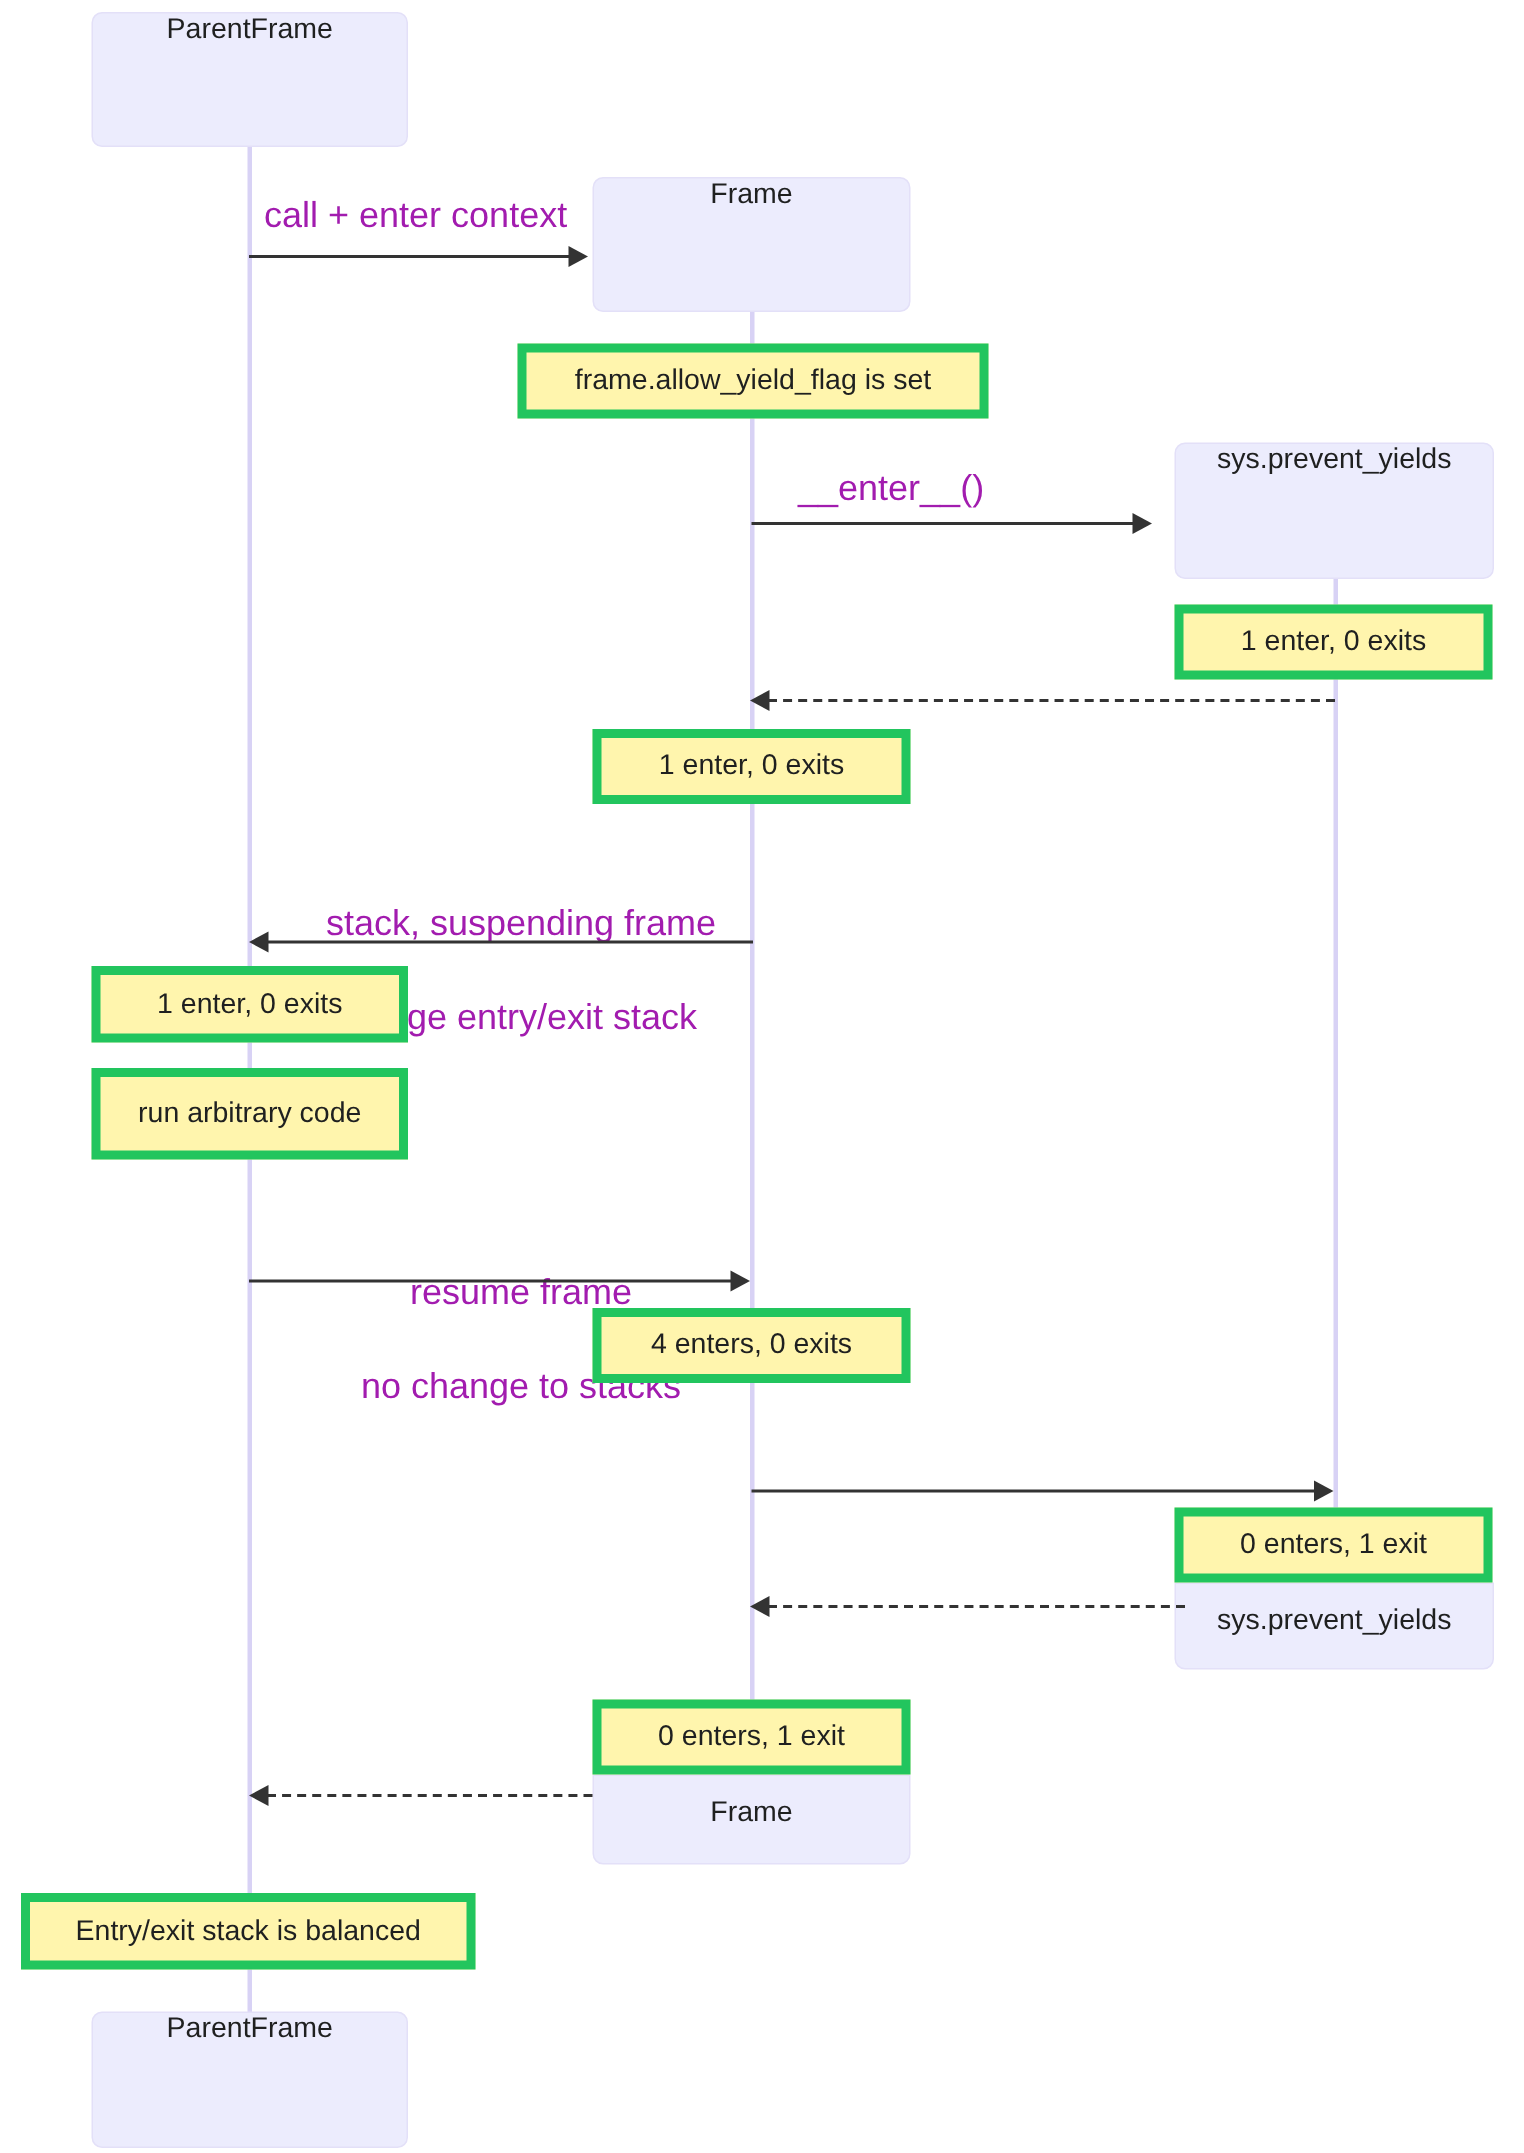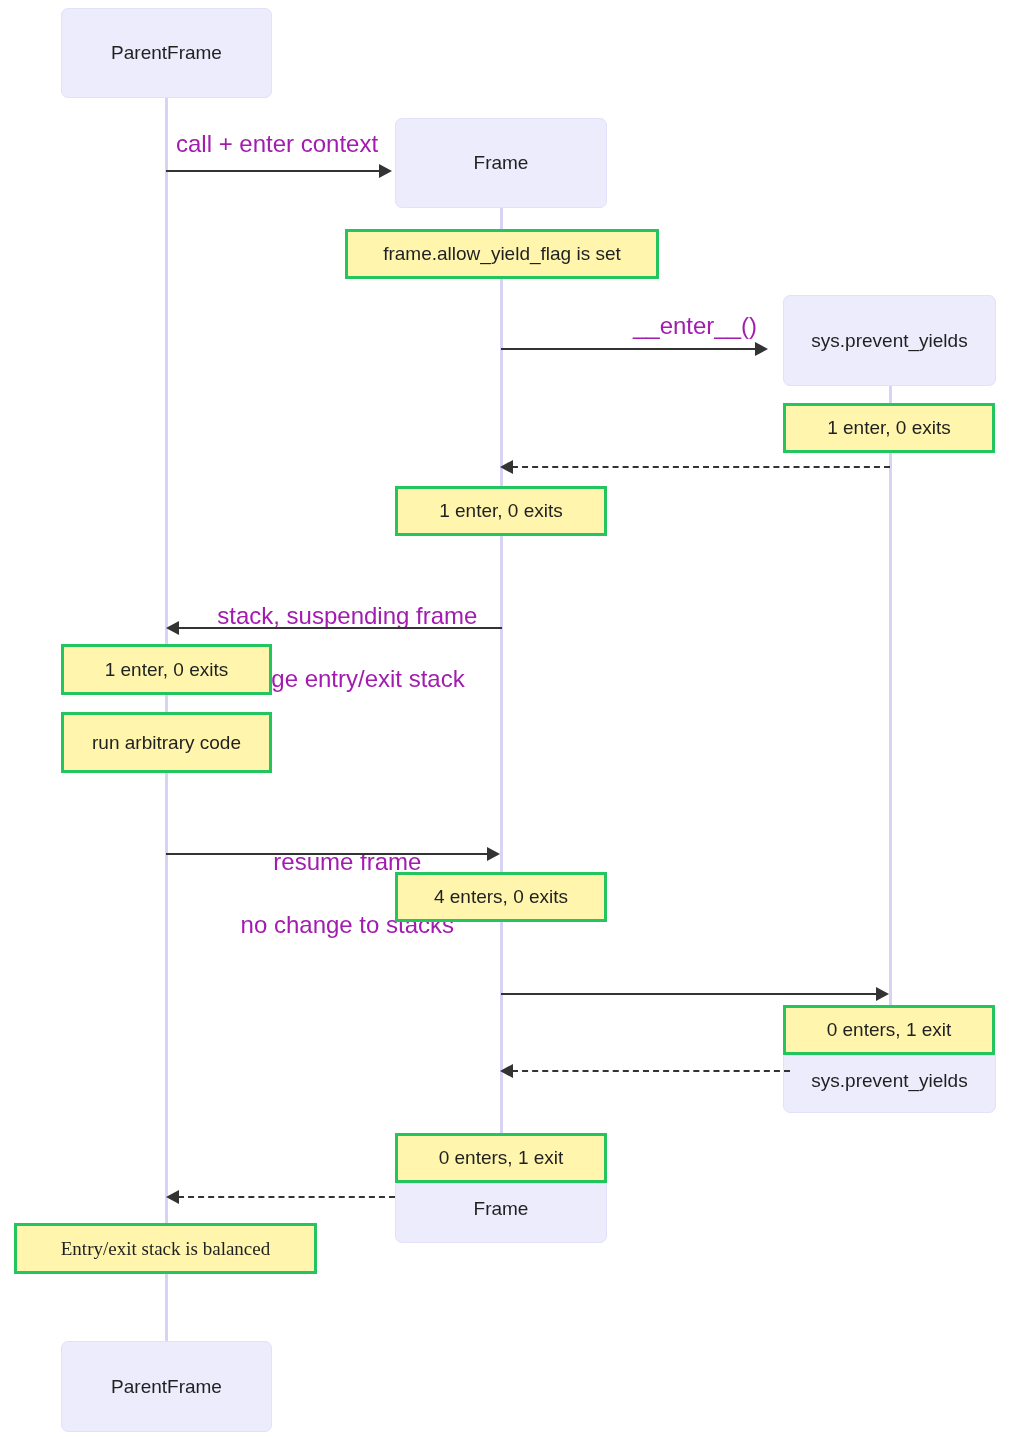--- a/index.html
+++ b/index.html
@@ -21,34 +21,33 @@
     position: absolute;
     width: 3px;
     background: #d8d2f5;
   }
   .actor {
     position: absolute;
     background: #ececfd;
     border: 1px solid #e3e0f8;
     border-radius: 7px;
     display: flex;
-    align-items: center;
     justify-content: center;
     color: #1f2020;
     font-size: 19px;
     box-sizing: border-box;
   }
   .actor.mid-label {
     align-items: flex-start;
     padding-top: 14px;
   }
   .note {
     position: absolute;
     background: #fff5ad;
-    border: 3px solid #22c55e;
+    border: 6px solid #22c55e;
     box-sizing: border-box;
     display: flex;
     align-items: center;
     justify-content: center;
     color: #1f2020;
     font-size: 19px;
   }
   .msg-line {
     position: absolute;
     height: 0;
@@ -115,21 +114,21 @@
   </div>
 
   <div class="msg-label" style="left:176px; top:128px; width:330px; text-align:left;">call + enter context</div>
   <div class="msg-line" style="left:166px; top:170px; width:215px;"></div>
   <div class="arrowhead right" style="left:379px; top:164px;"></div>
 
   <div class="note" style="left:345px; top:229px; width:314px; height:50px;">
     <span>frame.allow_yield_flag is set</span>
   </div>
 
-  <div class="msg-label" style="left:500px; top:310px; width:390px; text-align:center;">__enter__()</div>
+  <div class="msg-label" style="left:500px; top:310px; width:390px; text-align:left;padding-left:32px;">__enter__()</div>
   <div class="msg-line" style="left:501px; top:348px; width:256px;"></div>
   <div class="arrowhead right" style="left:755px; top:342px;"></div>
 
   <div class="note" style="left:783px; top:403px; width:212px; height:50px;">
     <span>1 enter, 0 exits</span>
   </div>
 
   <div class="msg-line dashed" style="left:512px; top:466px; width:378px;"></div>
   <div class="arrowhead left" style="left:500px; top:460px;"></div>
 
@@ -173,17 +172,17 @@
   <div class="msg-line dashed" style="left:512px; top:1070px; width:278px;"></div>
   <div class="arrowhead left" style="left:500px; top:1064px;"></div>
 
   <div class="note" style="left:395px; top:1133px; width:212px; height:50px;">
     <span>0 enters, 1 exit</span>
   </div>
 
   <div class="msg-line dashed" style="left:178px; top:1196px; width:217px;"></div>
   <div class="arrowhead left" style="left:166px; top:1190px;"></div>
 
-  <div class="note" style="left:14px; top:1223px; width:303px; height:51px;font-family:Liberation Serif, serif;">
+  <div class="note" style="left:14px; top:1262px; width:303px; height:51px;">
     <span>Entry/exit stack is balanced</span>
   </div>
 
 </div>
 
 </body></html>

